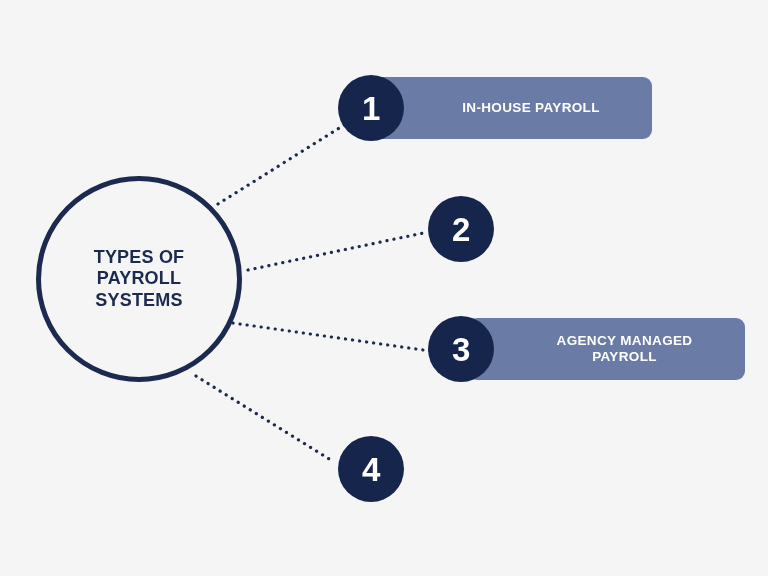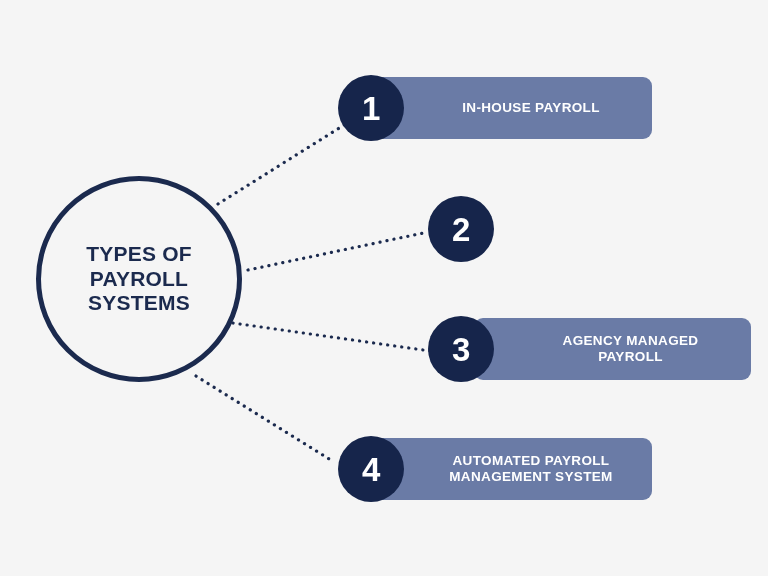--- a/index.html
+++ b/index.html
@@ -44,21 +44,21 @@
     border: 5px solid #1b2a4e;
     background: #f5f5f5;
     box-sizing: border-box;
     z-index: 3;
     display: flex;
     align-items: center;
     justify-content: center;
   }
   #hub-label {
     color: #1b2a4e;
-    font-size: 21px;
+    font-size: 18px;
     font-weight: bold;
     line-height: 1.18;
     letter-spacing: 0.2px;
     text-align: center;
     white-space: pre-line;
     text-transform: uppercase;
   }
 
   
   .item-row {
@@ -113,21 +113,21 @@
   }
 
   
   #item-row-1 { left: 338px; top: 75px;  width: 314px; }
   #item-row-1 .item-bar { left: 36px; width: 278px; }
 
   #item-row-2 { left: 428px; top: 196px; width: 310px; }
   #item-row-2 .item-bar { left: 33px; width: 277px; }
 
   #item-row-3 { left: 428px; top: 316px; width: 310px; }
-  #item-row-3 .item-bar { left: 46px; width: 277px; }
+  #item-row-3 .item-bar { left: 40px; width: 277px; }
 
   #item-row-4 { left: 338px; top: 436px; width: 314px; }
   #item-row-4 .item-bar { left: 36px; width: 278px; }
 </style>
 </head>
 <body>
 
 <div id="infographic">
 
   <svg id="connector-layer" viewBox="0 0 768 576" width="768" height="576" xmlns="http://www.w3.org/2000/svg">
@@ -164,22 +164,18 @@
     <div class="item-bar">
       <div class="item-label">AGENCY MANAGED
 PAYROLL</div>
     </div>
     <div class="item-badge">
       <span class="item-number">3</span>
     </div>
   </div>
 
   <div class="item-row" id="item-row-4">
-    <div class="item-bar">
-      <div class="item-label">AUTOMATED PAYROLL
-MANAGEMENT SYSTEM</div>
-    </div>
     <div class="item-badge">
       <span class="item-number">4</span>
     </div>
   </div>
 
 </div>
 
 </body></html>

